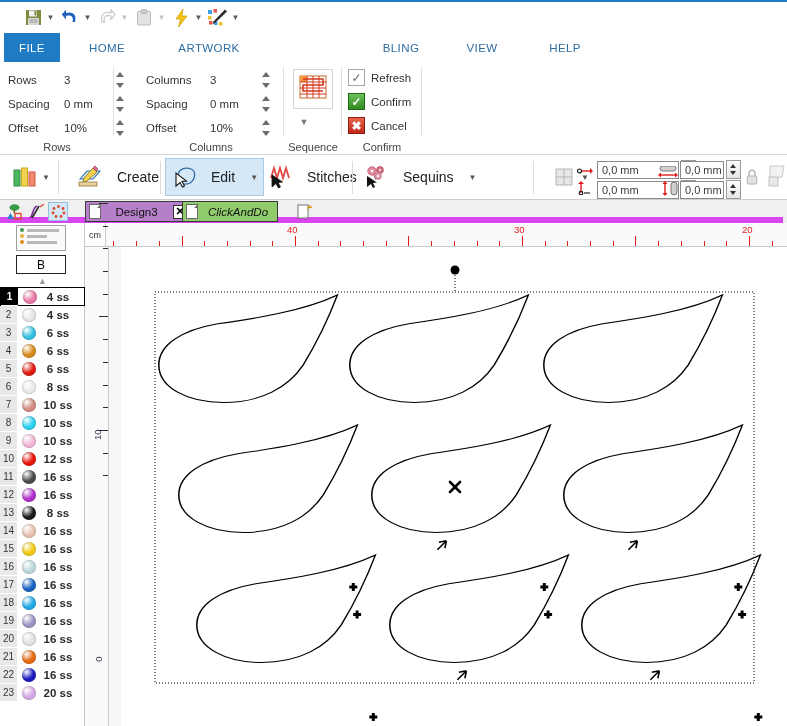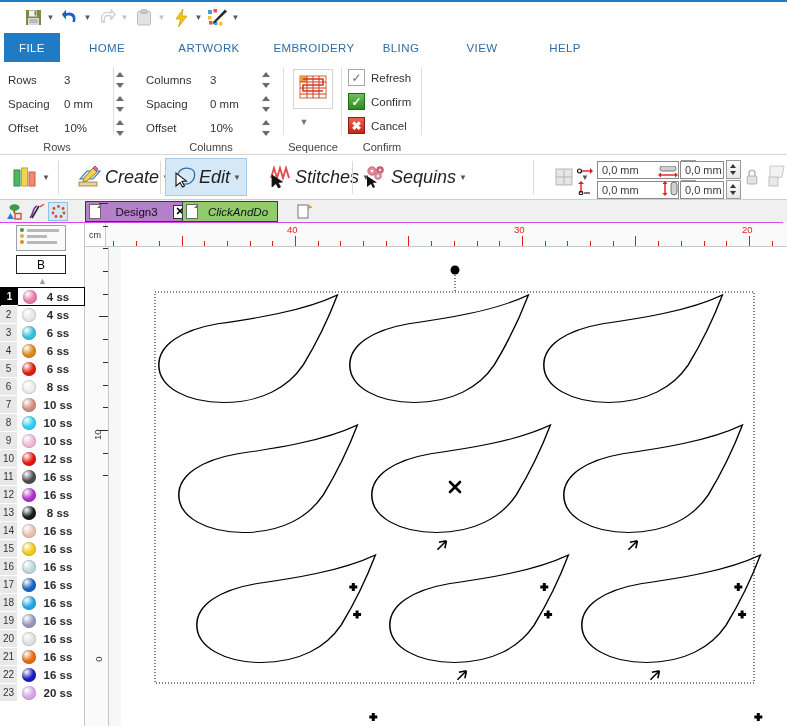--- a/index.html
+++ b/index.html
@@ -111,21 +111,21 @@
     position: absolute; left: 0; top: 155px; width: 787px; height: 45px;
     background: #ffffff; border-bottom: 1px solid #cfcfcf;
   }
   .tb-sep { position: absolute; top: 6px; height: 33px; width: 1px; background: #dcdcdc; }
   .tb-btn {
     position: absolute; top: 3px; height: 38px; display: flex; align-items: center;
     padding: 0 5px; cursor: default;
   }
   .tb-btn.sel { background: #d4e8f7; border: 1px solid #a8cbe5; }
   .tb-ic { width: 28px; height: 28px; display:flex; align-items:center; justify-content:center; }
-  .tb-lbl { font-size: 18px; color: #222; margin: 0 0; font-style: italic; }
+  .tb-lbl { font-size: 14px; color: #222; margin: 0 12px; }
   .tb-caret { font-size: 8px; color: #555; margin-left: 3px; }
 
   .num-fld {
     position: absolute; height: 18px; border: 1px solid #8a8a8a; background: #fff;
     font-size: 11px; color: #3a3a3a; display: flex; align-items: center;
     padding-left: 4px;
   }
   .num-spin {
     position:absolute; width: 15px; height: 19px; border: 1px solid #9a9a9a;
     background: linear-gradient(#fdfdfd,#e6e6e6);
@@ -133,21 +133,21 @@
   .num-spin .up,.num-spin .dn{
     position:absolute; left:3px; width:0;height:0;
     border-left:3.5px solid transparent;border-right:3.5px solid transparent;
   }
   .num-spin .up{ top:3px; border-bottom:4px solid #333;}
   .num-spin .dn{ bottom:3px; border-top:4px solid #333;}
 
   
   .docbar {
     position: absolute; left: 0; top: 200px; width: 787px; height: 23px;
-    background: #f0f0f0; border-bottom: 1px solid #d946ef;
+    background: #f0f0f0; border-bottom: 6px solid #d946ef;
   }
   .mini-ic {
     position: absolute; top: 2px; width: 20px; height: 19px;
     display:flex; align-items:center; justify-content:center;
   }
   .mini-ic.sel { background:#d4e8f7; border:1px solid #8fc0e0; }
   .doctab {
     position: absolute; top: 1px; height: 21px; display: flex; align-items: center;
     padding: 0 4px 0 3px; border: 1px solid #3a3a3a; font-size: 11.5px; color: #111;
   }
@@ -319,23 +319,20 @@
 
   <div class="tabstrip">
     <div class="tab file" style="left:4px;width:56px">
       <span>FILE</span>
     </div>
     <div class="tab" style="left:68px;width:78px">
       <span>HOME</span>
     </div>
     <div class="tab" style="left:165px;width:88px">
       <span>ARTWORK</span>
-    </div>
-    <div class="tab" style="left:268px;width:92px">
-      <span>EMBROIDERY</span>
     </div>
     <div class="tab" style="left:370px;width:62px">
       <span>BLING</span>
     </div>
     <div class="tab" style="left:452px;width:60px">
       <span>VIEW</span>
     </div>
     <div class="tab" style="left:534px;width:62px">
       <span>HELP</span>
     </div>

